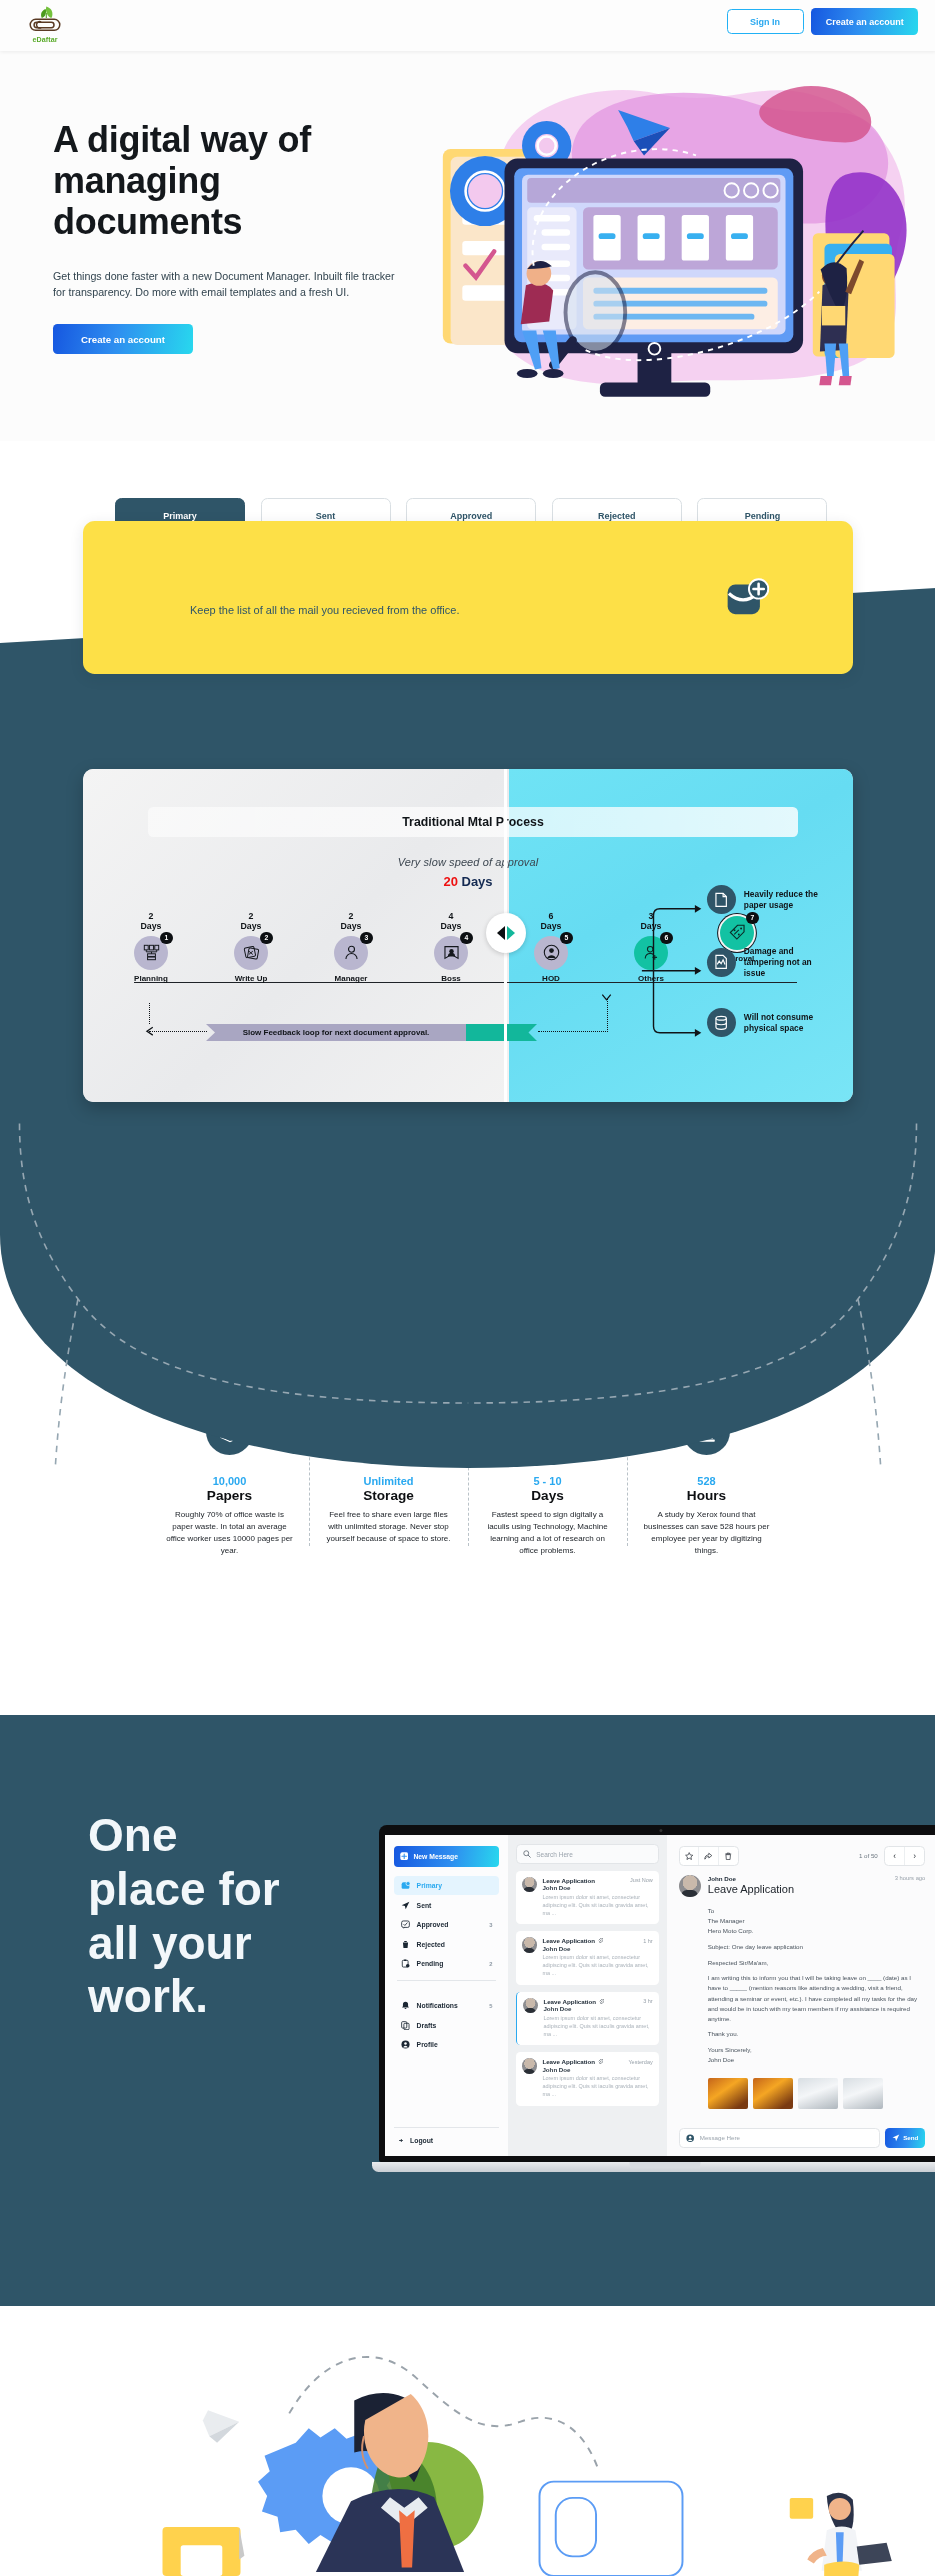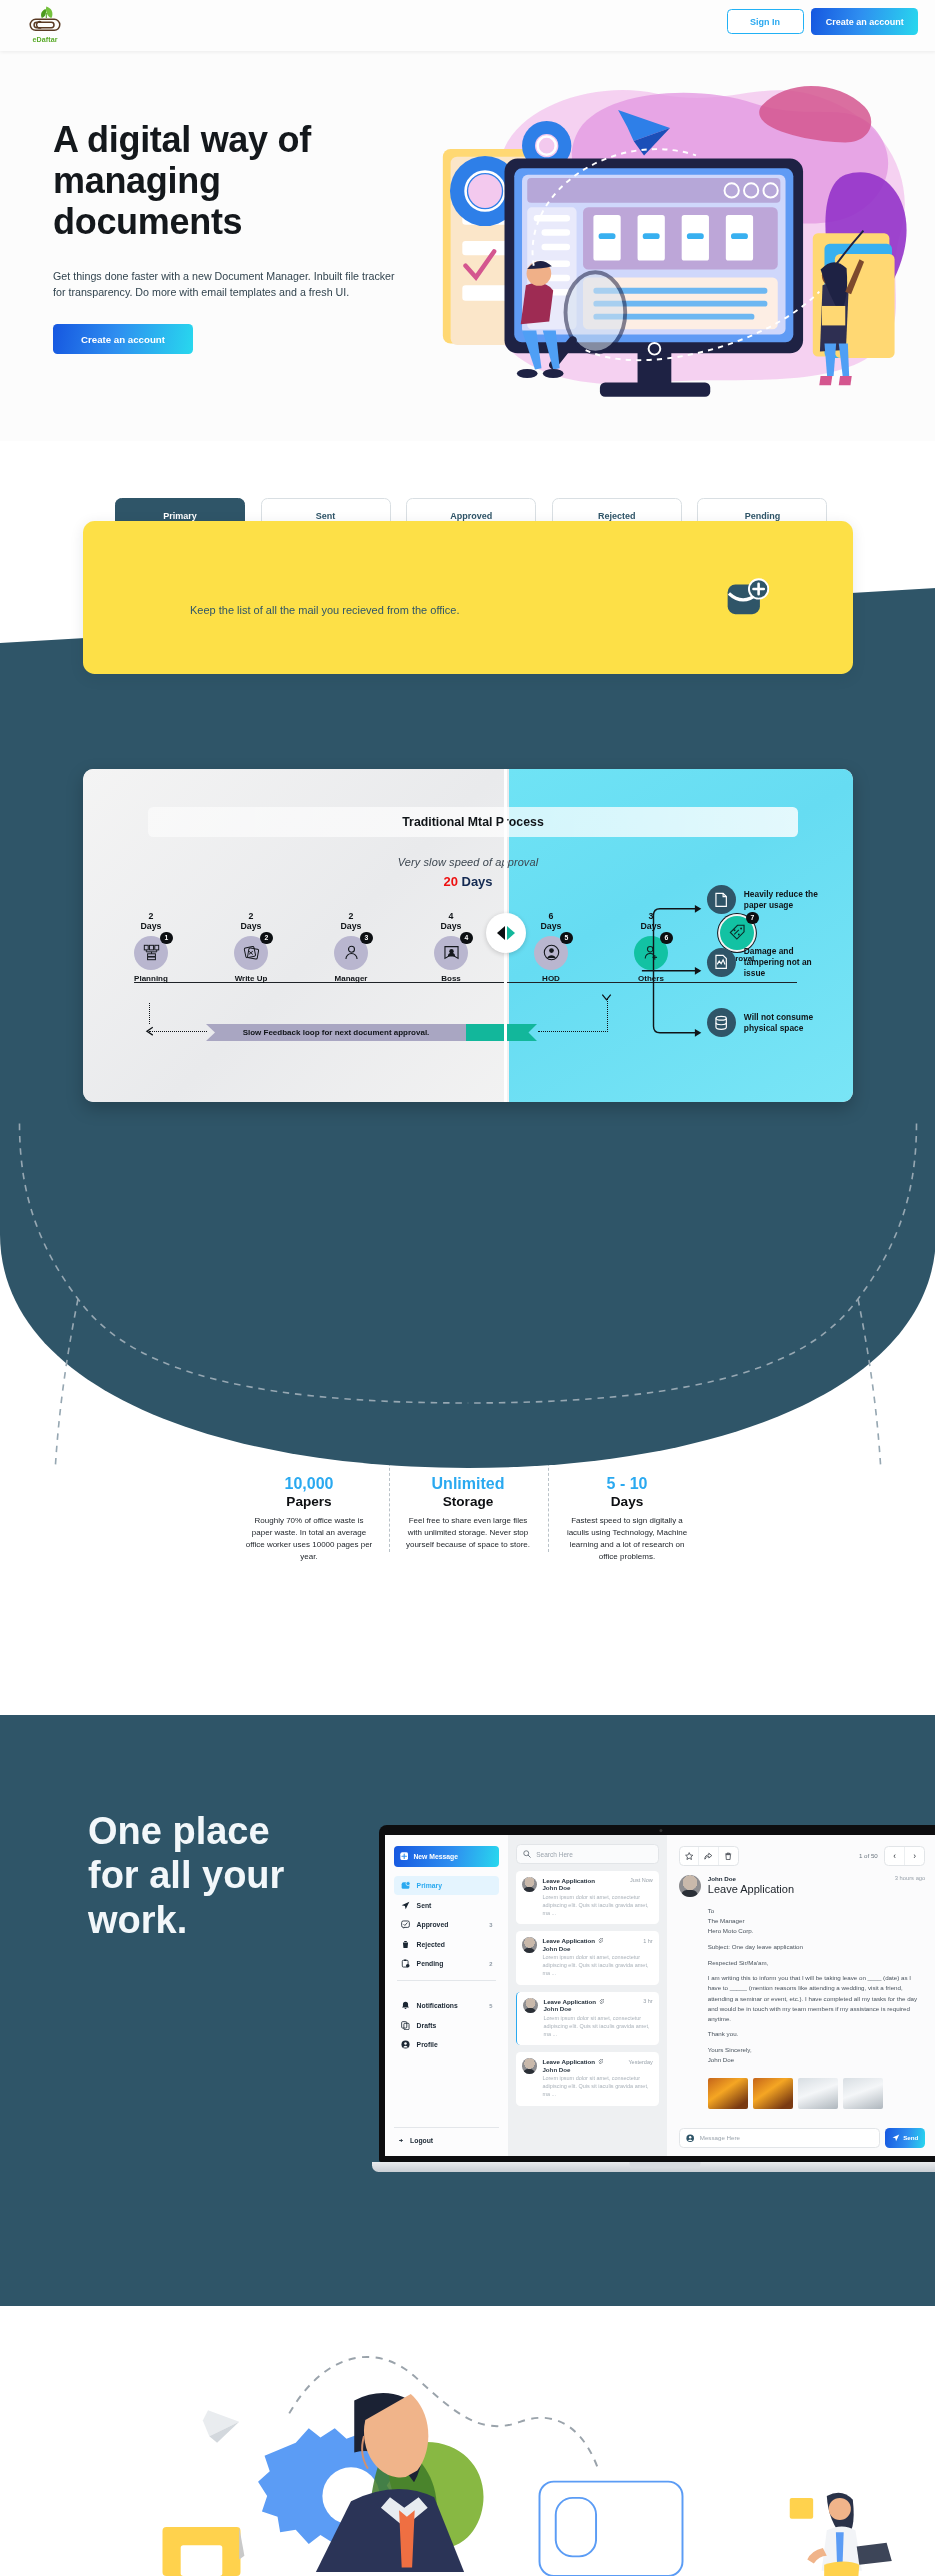--- a/index.html
+++ b/index.html
@@ -141,28 +141,28 @@
   .why { position: absolute; left: 0; top: 1351px; width: 936px; height: 390px; }
   .why-title { text-align: center; font-size: 16px; font-weight: 700; color: #2f5568; }
   .features { display: flex; justify-content: center; margin-top: 39px; gap: 0; }
   .feature { width: 159px; padding: 0 14.3px; text-align: center; position: relative; }
   .feature + .feature::before {
     content: ""; position: absolute; left: 0; top: 3.9px; bottom: 10.4px;
     border-left: 0.6px dashed #b9c2c8;
   }
   .f-icon { width: 47px; height: 47px; border-radius: 50%; background: #2f5568;
     margin: 0 auto; display: flex; align-items: center; justify-content: center; }
-  .f-num { margin-top: 19.5px; font-size: 16px; font-weight: 700; color: #2aa9f0; }
+  .f-num { margin-top: 19.5px; font-size: 11px; font-weight: 700; color: #2aa9f0; }
   .f-label { margin-top: 1.3px; font-size: 13.6px; font-weight: 700; color: #0d0f12; }
   .f-desc { margin-top: 6.5px; font-size: 8px; line-height: 1.48; color: #1b2026; }
 
   
   .oneplace { position: absolute; left: 0; top: 1715px; width: 936px; height: 591px; background: #2f5568; }
   .op-title { position: absolute; left: 88px; top: 94px; width: 214px;
-    font-size: 38px; line-height: 1.17; font-weight: 700; color: #f2f7fa; }
+    font-size: 46px; line-height: 1.17; font-weight: 700; color: #f2f7fa; }
   .laptop { position: absolute; left: 372px; top: 110px; width: 585px; height: 377px; }
   .lap-screen { position: absolute; left: 6.5px; top: 0; width: 565px; height: 337px;
     background: #0d0d0f; border-radius: 7.8px 7.8px 1.9px 1.9px; padding: 10.4px 6.5px 6.5px 6.5px; }
   .lap-dot { position: absolute; left: 50%; top: 3.9px; width: 3.2px; height: 3.2px; border-radius:50%; background:#333; transform: translateX(-50%); }
   .lap-inner { width: 100%; height: 100%; background: #f6f7f8; display: flex; overflow: hidden; }
   .lap-base { position: absolute; left: 0; top: 337px; width: 585px; height: 10.4px;
     background: linear-gradient(180deg,#e9ebee,#c9ced4); border-radius: 0 0 6.5px 6.5px; }
   .lap-notch { position: absolute; left: 50%; top: 337px; transform: translateX(-50%);
     width: 71px; height: 5.8px; background: #d7dbe0; border-radius: 0 0 4.5px 4.5px; }
 
@@ -607,20 +607,33 @@
           <svg width="22" height="22" viewBox="0 0 34 34" fill="none" stroke="#fff" stroke-width="2">
             <path d="M5 4 h24 a3 3 0 0 1 3 3 v14 a3 3 0 0 1 -3 3 h-16 l-6 6 v-6 h-2 a3 3 0 0 1 -3 -3 v-14 a3 3 0 0 1 3 -3z"></path>
             <path d="M11 14 l5 5 8 -10" stroke-linecap="round"></path>
             </svg>
         </div>
         <div class="f-num">5 - 10</div>
         <div class="f-label">Days</div>
         <div class="f-desc">Fastest speed to sign digitally a iaculis using Technology, Machine learning and a lot of research on office problems.</div>
       </div>
 
+      <div class="feature">
+        <div class="f-icon">
+          <svg width="22" height="22" viewBox="0 0 34 34" fill="#fff">
+            <rect x="5" y="2" width="24" height="3.5" rx="1"></rect>
+              <rect x="5" y="28.5" width="24" height="3.5" rx="1"></rect>
+            <path d="M8 6 h18 v3 c0 5 -6 6 -6 8 s6 3 6 8 v3 h-18 v-3 c0 -5 6 -3 6 -8 s-6 -3 -6 -8z"></path>
+            <path d="M10 8 h14 v2 h-14z" fill="#2f5568"></path>
+            </svg>
+        </div>
+        <div class="f-num">528</div>
+        <div class="f-label">Hours</div>
+        <div class="f-desc">A study by Xerox found that businesses can save 528 hours per employee per year by digitizing things.</div>
+      </div>
 
     </div>
   </div>
 
   <div class="oneplace">
     <div class="op-title">One place for all your work.</div>
 
     <div class="laptop">
       <div class="lap-screen">
         <div class="lap-dot"></div>

